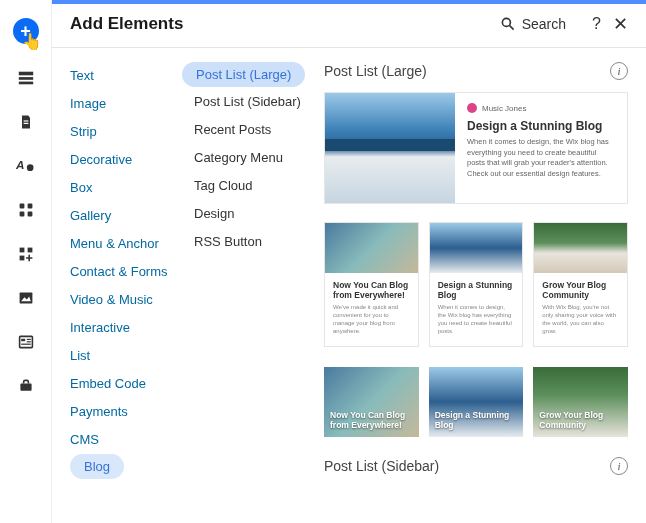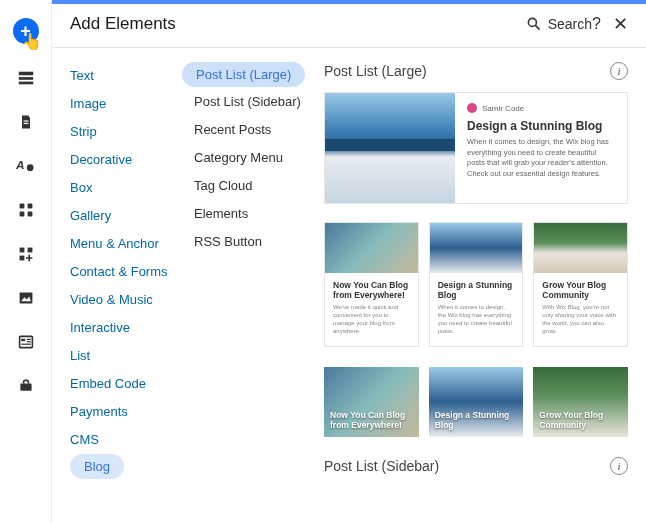--- a/index.html
+++ b/index.html
@@ -8,23 +8,23 @@
 .app { display: flex; height: 100%; }
 
 .left-rail { width: 52px; background: #fff; border-right: 1px solid #eee; padding-top: 18px; display: flex; flex-direction: column; align-items: center; gap: 24px; }
 .top-accent { position: absolute; top: 0; left: 52px; right: 0; height: 4px; background: #4f8cff; }
 .rail-icon { width: 20px; height: 20px; display: flex; align-items: center; justify-content: center; color: #333; cursor: pointer; }
 .plus-btn { width: 26px; height: 26px; border-radius: 50%; background: #0a6cf5; display: flex; align-items: center; justify-content: center; color: #fff; font-size: 18px; font-weight: bold; position: relative; }
 .cursor-hand { position: absolute; top: 14px; left: 10px; font-size: 16px; pointer-events: none; }
 
 .panel { flex: 1; display: flex; flex-direction: column; }
 .top-bar { height: 48px; border-bottom: 1px solid #e5e5e5; display: flex; align-items: center; padding: 0 18px; }
-.title { font-size: 17px; font-weight: 400; color: #1a1a1a; }
+.title { font-size: 17px; font-weight: 700; color: #1a1a1a; }
 .top-spacer { flex: 1; }
-.search-wrap { display: flex; align-items: center; gap: 6px; cursor: pointer; color: #333; font-size: 14px; margin-right: 0; }
+.search-wrap { display: flex; align-items: center; gap: 6px; cursor: pointer; color: #333; font-size: 14px; margin-right: 26px; }
 .search-wrap svg { width: 16px; height: 16px; }
 .help-icon { font-size: 16px; color: #333; cursor: pointer; margin-right: 12px; }
 .close-icon { font-size: 18px; color: #333; cursor: pointer; font-weight: 300; }
 
 .body { flex: 1; display: flex; overflow: hidden; }
 
 .col1 { width: 130px; padding: 14px 0 0 18px; }
 .col1-item { font-size: 13px; color: #0369a1; padding: 6px 10px 6px 0; cursor: pointer; border-radius: 14px; display: inline-block; }
 .col1-item.sel { background: #d9e7fb; color: #3772d6; padding: 5px 14px; }
 .col1 div { margin-bottom: 1px; }
@@ -171,37 +171,37 @@
           <div><span class="col1-item">Payments</span></div>
           <div><span class="col1-item">CMS</span></div>
           <div><span class="col1-item sel">Blog</span></div>
         </div>
       <div class="col2" id="col2">
           <div><span class="col2-item sel">Post List (Large)</span></div>
           <div><span class="col2-item">Post List (Sidebar)</span></div>
           <div><span class="col2-item">Recent Posts</span></div>
           <div><span class="col2-item">Category Menu</span></div>
           <div><span class="col2-item">Tag Cloud</span></div>
-          <div><span class="col2-item">Elements</span></div>
+          <div><span class="col2-item">Design</span></div>
           <div><span class="col2-item">RSS Button</span></div>
         </div>
 
       <div class="preview">
 
         <div class="section-head">
           <div class="section-title">Post List (Large)</div>
           <div class="info-icon">i</div>
         </div>
 
         <div class="card-large">
           <div class="card-large-img"></div>
           <div class="card-large-txt">
             <div class="author">
               <div class="avatar"></div>
-              <span>Samir Code</span>
+              <span>Music Jones</span>
             </div>
             <div class="card-ltitle">Design a Stunning Blog</div>
             <div class="card-lbody">When it comes to design, the Wix blog has everything you need to create beautiful posts that will grab your reader's attention. Check out our essential design features.</div>
           </div>
         </div>
 
         <div class="grid3" id="gridA">
             <div class="mini-card">
               <div class="mini-img photo1"></div>
               <div class="mini-txt">

